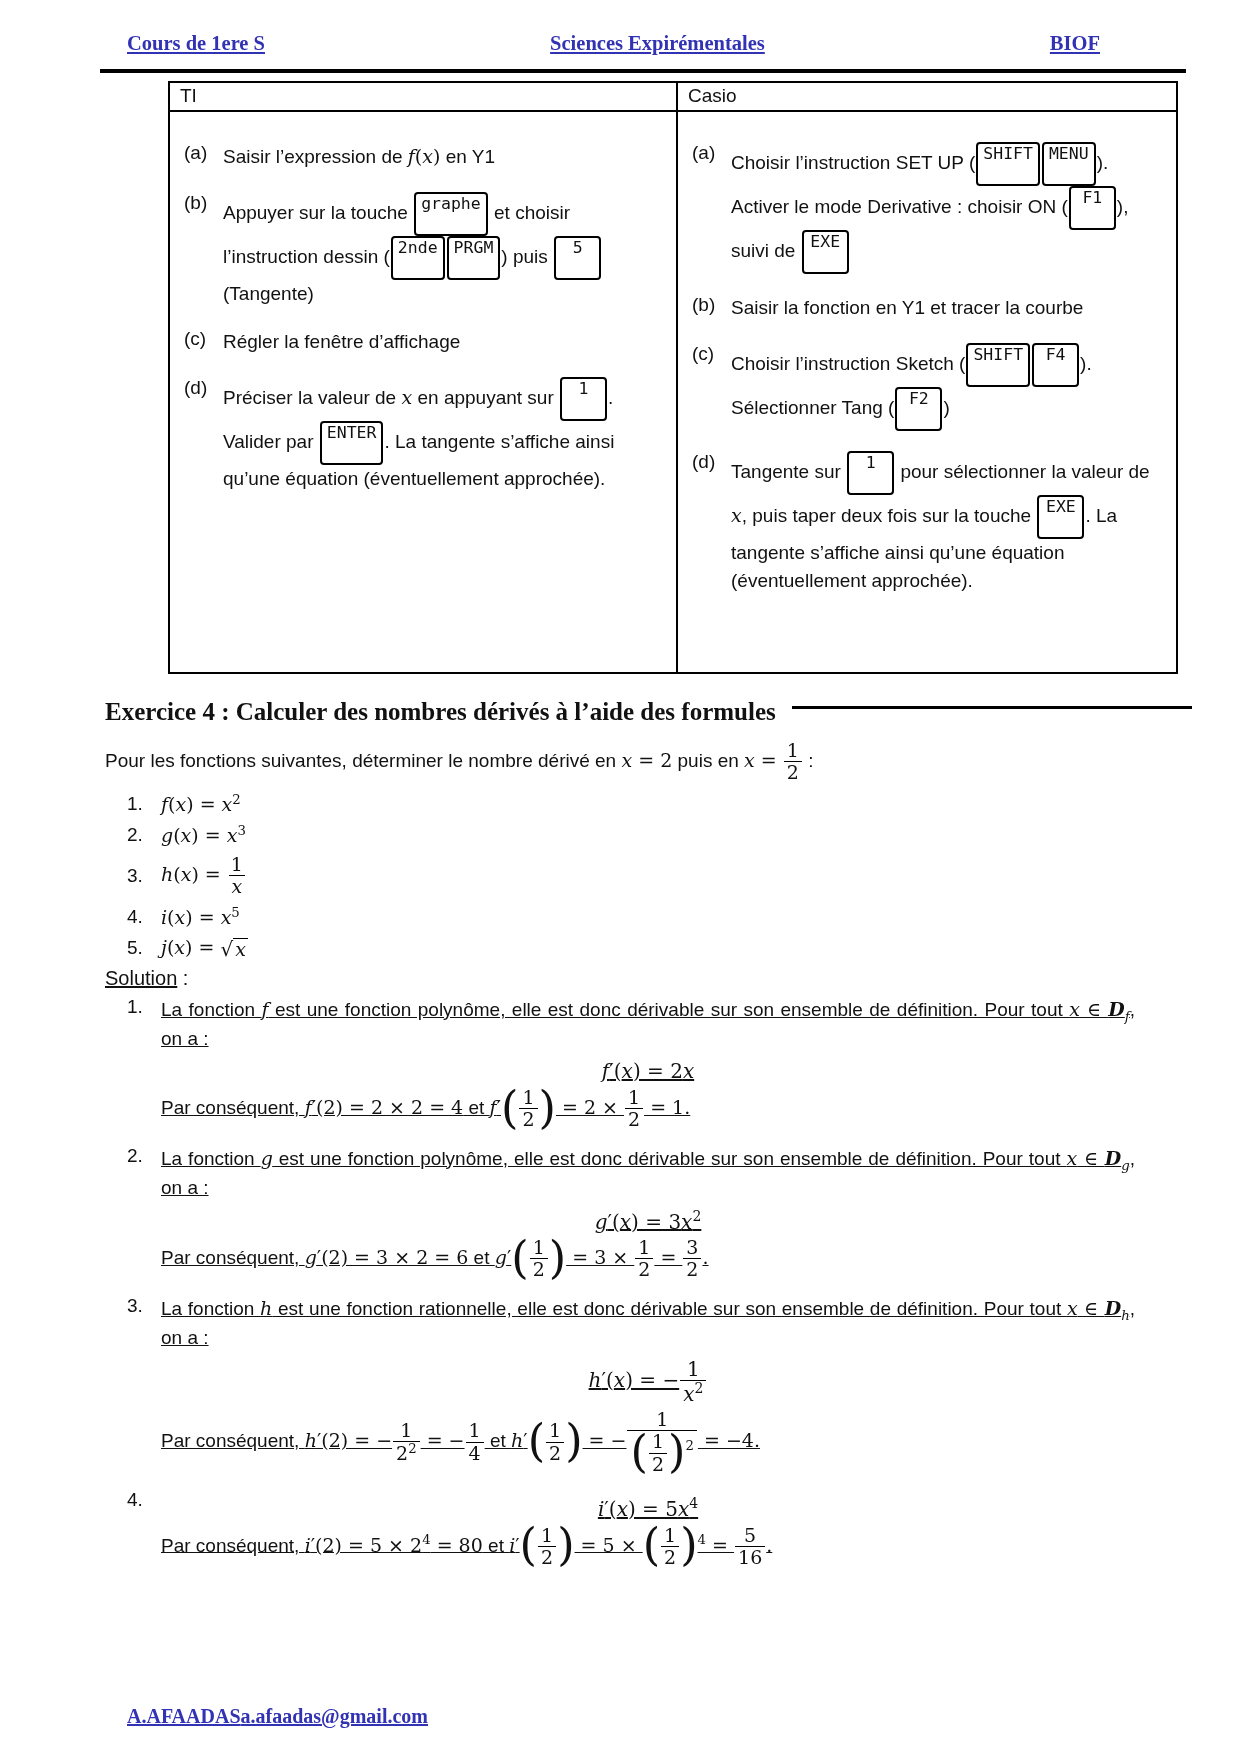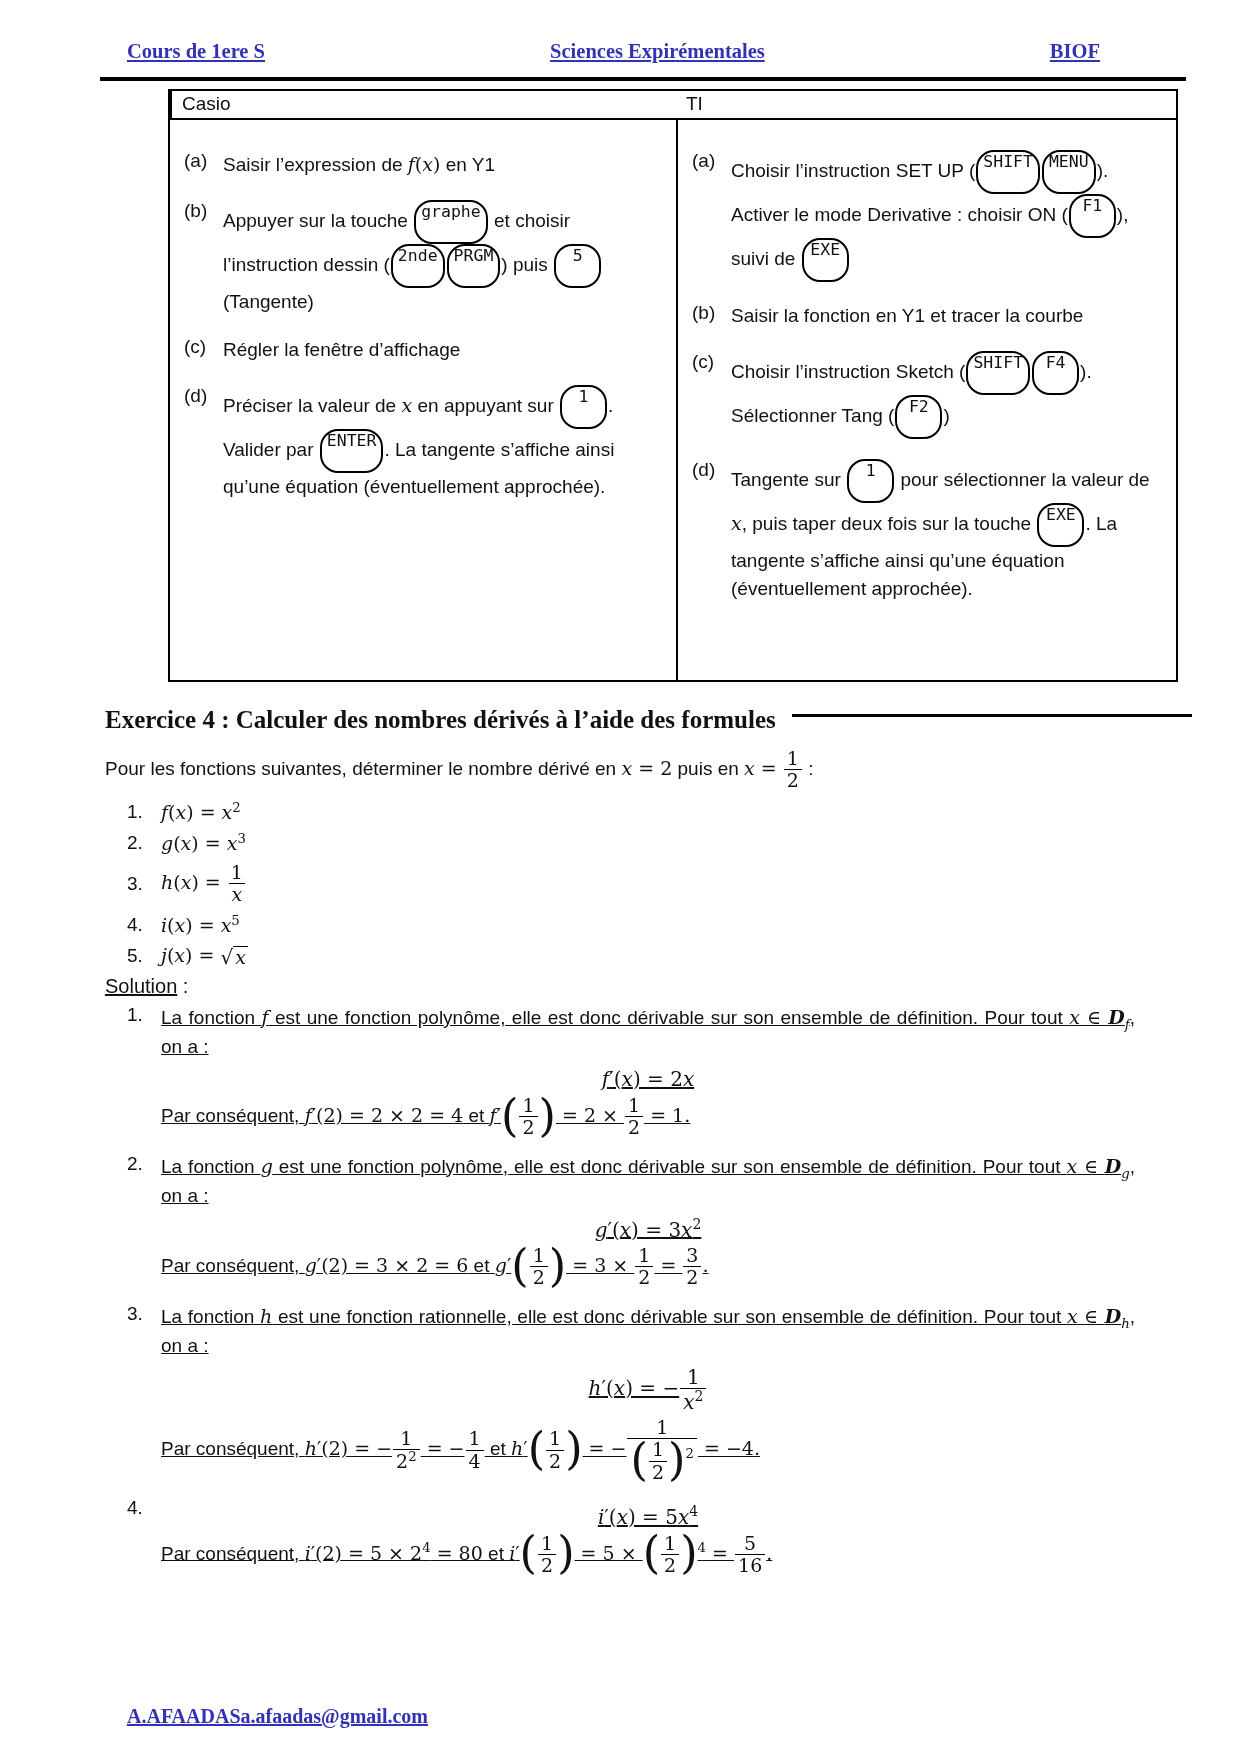--- a/index.html
+++ b/index.html
@@ -9,21 +9,21 @@
   }
   *{box-sizing:border-box;}
   html,body{margin:0;padding:0;background:#ffffff;}
   .page{
     width:1240px;height:1754px;position:relative;overflow:hidden;background:#ffffff;
     font-family:"Liberation Sans",sans-serif;font-size:19px;color:var(--ink);
   }
   
   .pg-header{
     display:flex;justify-content:space-between;align-items:baseline;
-    margin:40px 140px 0 127px;
+    margin:32px 140px 0 127px;
     font-family:"Liberation Serif",serif;font-weight:bold;font-size:20.5px;
   }
   .hlink{color:var(--link);text-decoration:underline;cursor:pointer;}
   .top-rule{height:4px;background:var(--line);margin:14px 54px 0 100px;}
   .pg-footer{
     position:absolute;left:127px;right:105px;bottom:26px;
     display:flex;align-items:baseline;
     font-family:"Liberation Serif",serif;font-weight:bold;font-size:20px;
   }
   
@@ -33,21 +33,21 @@
   .cal-hcell.right{border-left:2px solid var(--line);}
   .cal-body{display:grid;grid-template-columns:506px 1fr;min-height:560px;}
   .cal-col{padding:30px 18px 8px 14px;}
   .cal-col.right{border-left:2px solid var(--line);}
   .cal-item{display:flex;gap:9px;margin:0 0 20px;}
   .cal-item .ilabel{flex:0 0 30px;}
   .cal-item .ibody{flex:1;line-height:1.5;}
   
   .key{
     display:inline-block;min-width:47px;height:44px;
-    border:2.5px solid #000;border-radius:18px;background:#fff;
+    border:2.5px solid #000;border-radius:4px;background:#fff;
     text-align:center;font-family:"DejaVu Sans Mono","Liberation Mono",monospace;
     font-size:16.5px;line-height:1.15;padding:1px 5px 0;margin:0 1px;
     vertical-align:middle;
   }
   
   .ex-heading{
     display:flex;margin:24px 48px 0 105px;
     font-family:"Liberation Serif",serif;font-weight:bold;font-size:25px;
   }
   .ex-heading .tail{flex:1;height:2.5px;background:var(--line);margin-left:16px;margin-top:8px;}
@@ -90,22 +90,22 @@
   <div class="pg-header">
     <a class="hlink">Cours de 1ere S</a>
     <a class="hlink">Sciences Expirémentales</a>
     <a class="hlink">BIOF</a>
   </div>
 
   <div class="top-rule"></div>
 
   <div class="cal-table">
     <div class="cal-head">
+      <div class="cal-hcell">TI</div>
       <div class="cal-hcell right">Casio</div>
-      <div class="cal-hcell">TI</div>
     </div>
     <div class="cal-body">
       <div class="cal-col" id="ti-items">
           <div class="cal-item">
             <div class="ilabel">(a)</div>
             <div class="ibody"><span class="txt">Saisir l’expression de </span><span class="mi">f</span><span class="mn">(</span><span class="mi">x</span><span class="mn">)</span><span class="txt"> en Y1</span></div>
           </div>
           <div class="cal-item">
             <div class="ilabel">(b)</div>
             <div class="ibody"><span class="txt">Appuyer sur la touche </span><span class="key">graphe</span><span class="txt"> et choisir l’instruction dessin (</span><span class="key">2nde</span><span class="key">PRGM</span><span class="txt">) puis </span><span class="key">5</span><span class="txt">(Tangente)</span></div>

